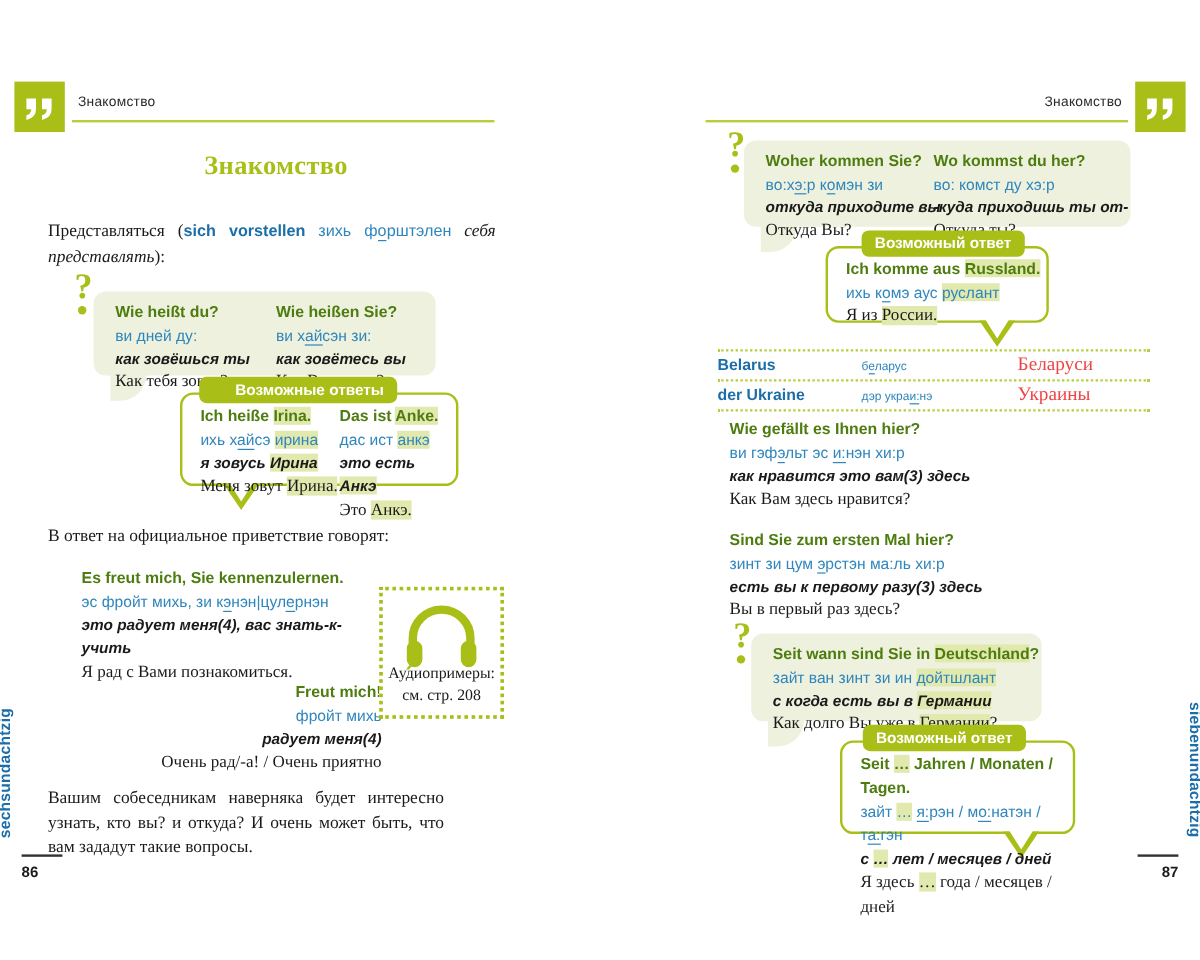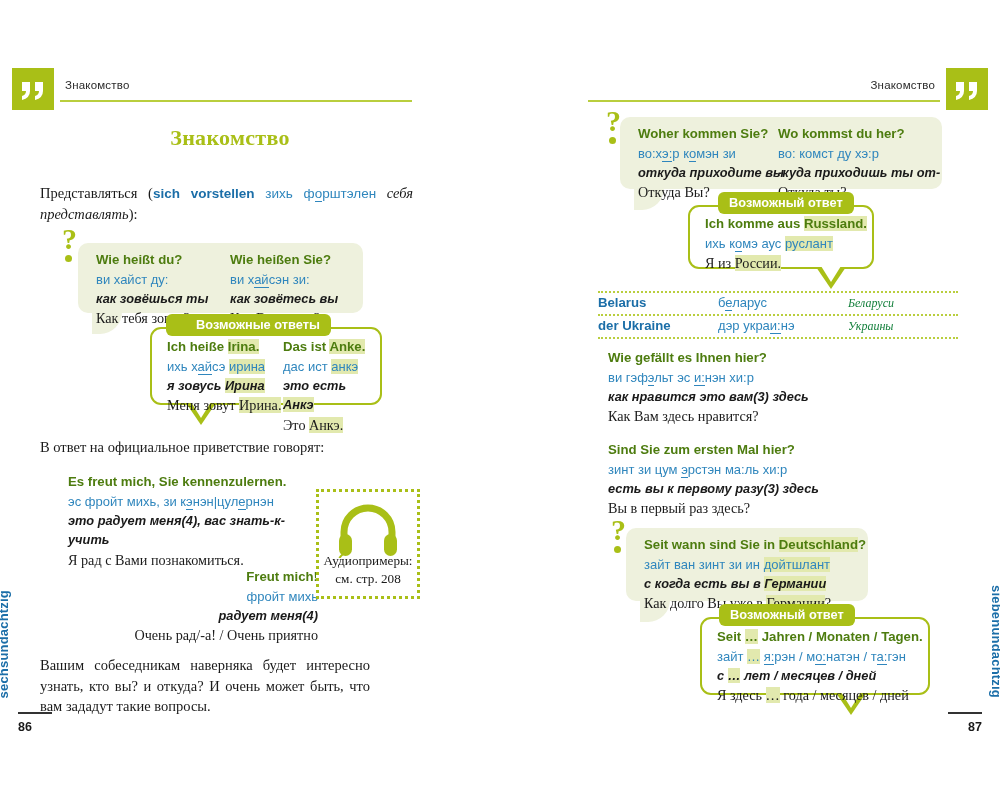--- a/index.html
+++ b/index.html
@@ -141,22 +141,22 @@
   .audio-icon { position: absolute; top: 12px; left: 50%; transform: translateX(-50%); }
 
   
   .ctable { position: absolute; }
   .ctable .crow {
     display: flex; align-items: baseline;
     border-bottom: 2.2px dotted #b9ce3e; padding: 2px 0 3px;
   }
   .ctable .crow.first { border-top: 2.2px dotted #b9ce3e; }
   .c1 { width: 120px; color:#1b6ea8; font-weight:bold; font-size:13.2px; }
-  .c2 { width: 130px; color:#2f86bd; font-size:13px; }
-  .c3 { font-family:"Liberation Serif", serif; font-size:12px; color:#15803d;font-style:italic; }
+  .c2 { width: 130px; color:#2f86bd; font-size:10px; }
+  .c3 { font-family:"Liberation Serif", serif; font-size:16px; color:#ef4444; }
 
   
   .folio { position: absolute; bottom: 60px; }
   .folio .vword {
     position: absolute; bottom: 38px;
     color: #1b6ea8; font-weight: bold; font-size: 13px;
     font-family: "Liberation Sans", sans-serif;
     white-space: nowrap; letter-spacing: .2px;
   }
   .folio .fline { position: absolute; bottom: 26px; width: 34px; height: 2px; background: #333; }
@@ -202,21 +202,21 @@
     </div>
 
     <div class="qmark" style="top:228px; left:62px;">
       <span class="q">?</span>
       <span class="dot"></span>
     </div>
     <div class="bubble-green" style="top:243px; left:78px; width:285px; height:70px;">
       <div class="tail"></div>
       <div style="position:absolute; top:7px; left:18px;">
         <div class="ln-de">Wie heißt du?</div>
-        <div class="ln-tr">ви хайст ду:</div>
+        <div class="ln-tr">ви дней ду:</div>
         <div class="ln-lit">как зовёшься ты</div>
         <div class="ln-ru">Как тебя зовут?</div>
       </div>
       <div style="position:absolute; top:7px; left:152px;">
         <div class="ln-de">Wie heißen Sie?</div>
         <div class="ln-tr">ви х<span class="u">ай</span>сэн зи:</div>
         <div class="ln-lit">как зовётесь вы</div>
         <div class="ln-ru">Как Вас зовут?</div>
       </div>
     </div>
@@ -358,21 +358,21 @@
       <div class="tail"></div>
       <div style="position:absolute; top:7px; left:18px;">
         <div class="ln-de"><span>Seit wann sind Sie in </span><span class="hl">Deutschland</span><span>?</span></div>
         <div class="ln-tr"><span>зайт ван зинт зи ин </span><span class="hl">дойтшлант</span></div>
         <div class="ln-lit"><span>с когда есть вы в </span><span class="hl">Германии</span></div>
         <div class="ln-ru"><span>Как долго Вы уже в </span><span class="hl">Германии</span><span>?</span></div>
       </div>
     </div>
 
     <div class="ans-tab" style="top:604px; left:219px;">Возможный ответ</div>
-    <div class="bubble-white" style="top:617px; left:200px; width:230px; height:78px;">
+    <div class="bubble-white" style="top:617px; left:200px; width:196px; height:78px;">
       <div class="tail-out" style="left:134px;"></div>
       <div class="tail-in" style="left:139px;"></div>
       <div style="position:absolute; top:8px; left:15px;">
         <div class="ln-de"><span>Seit </span><span class="hl">…</span><span> Jahren / Monaten / Tagen.</span></div>
         <div class="ln-tr"><span>зайт </span><span class="hl">…</span> <span class="u">я:</span>рэн / м<span class="u">о:</span>натэн / т<span class="u">а:</span>гэн</div>
         <div class="ln-lit"><span>с </span><span class="hl">…</span><span> лет / месяцев / дней</span></div>
         <div class="ln-ru"><span>Я здесь </span><span class="hl">…</span><span> года / месяцев / дней</span></div>
       </div>
     </div>
 

